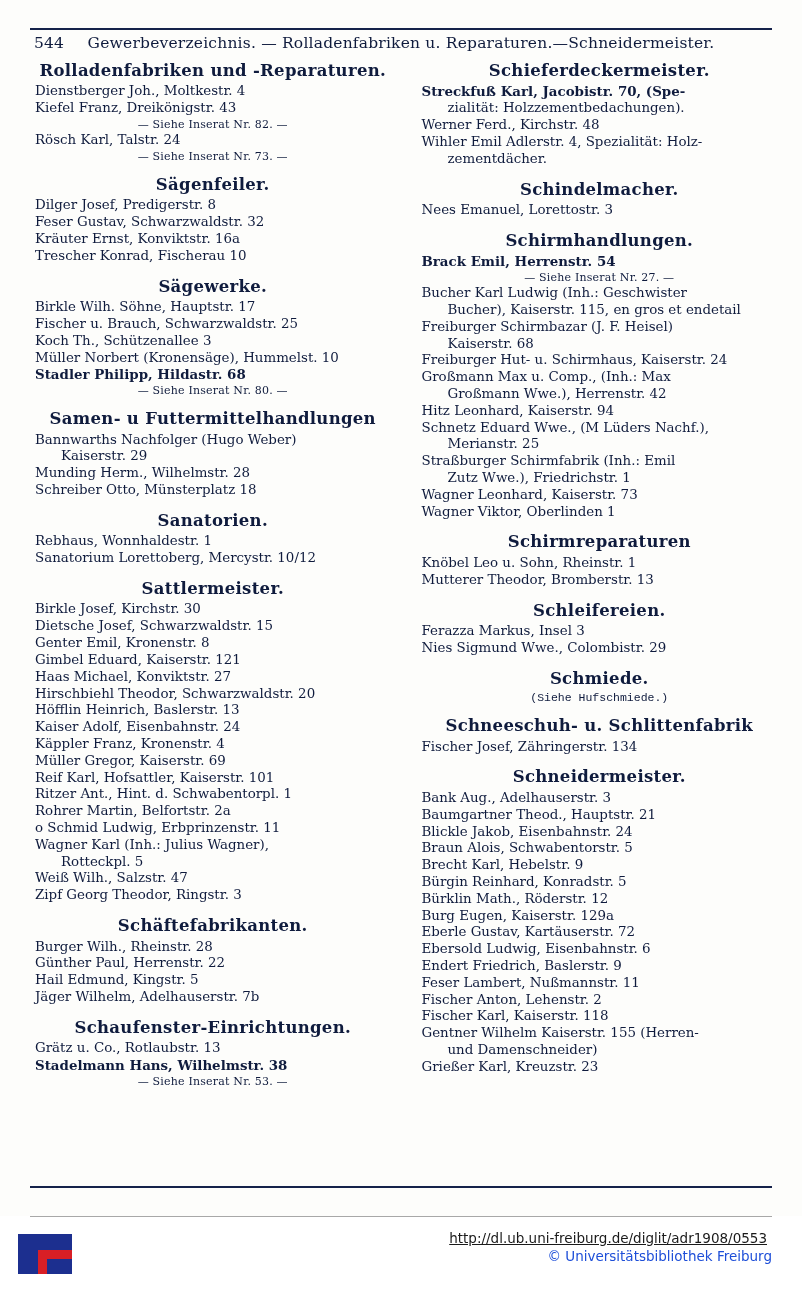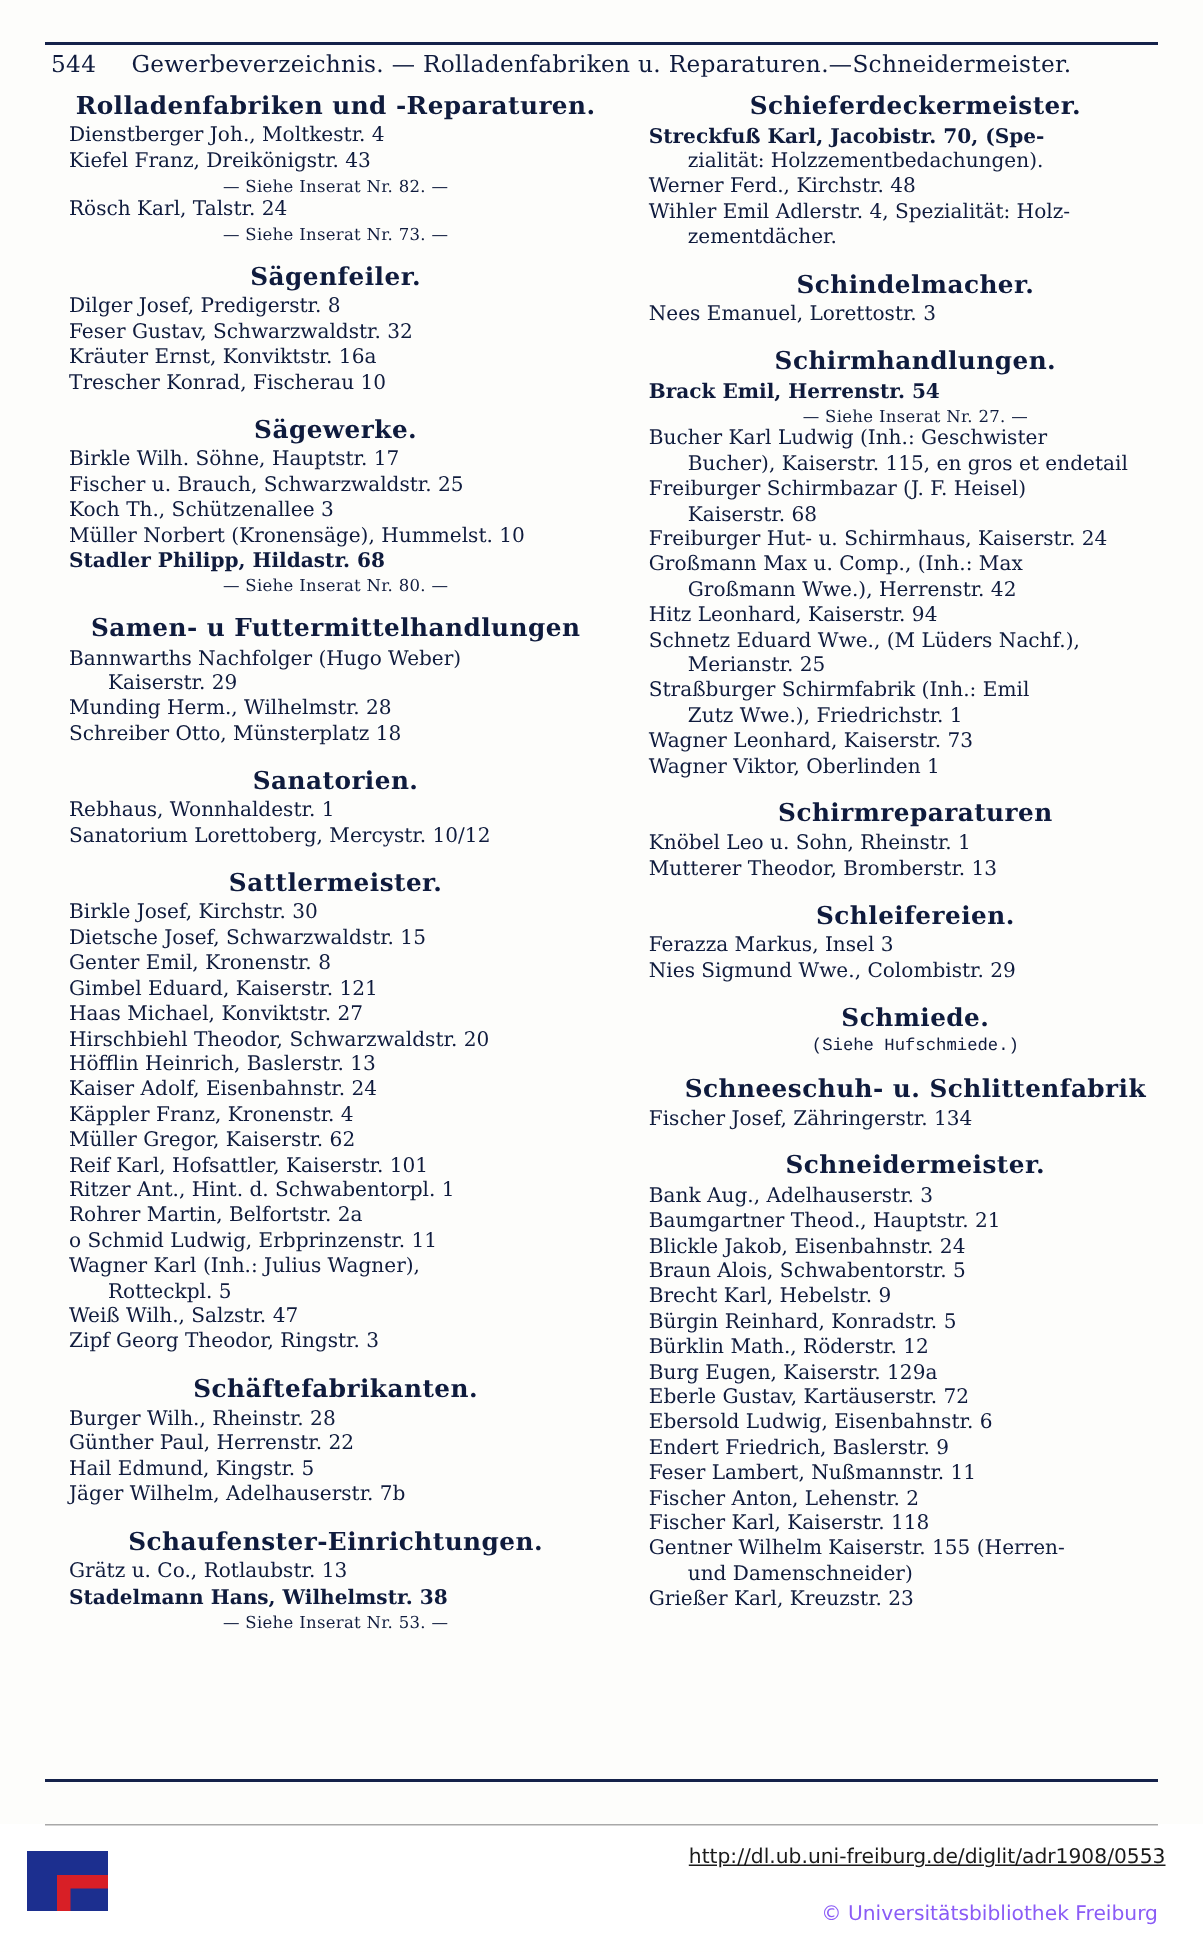--- a/index.html
+++ b/index.html
@@ -52,21 +52,21 @@
   }
   .header .pageno {
     position: absolute;
     left: 4px;
     top: 0;
   }
 
   .cols {
     position: absolute;
     top: 34px;
-    left: 16px;
+    left: 5px;
     width: 742px;
     height: 1118px;
     display: flex;
     gap: 16px;
   }
   .col {
     width: 363px;
     position: relative;
   }
   .col.left { padding-right: 6px; }
@@ -155,34 +155,34 @@
     background: #d81f26;
   }
   .logo .redv {
     position: absolute;
     left: 20px; top: 16px;
     width: 9px; height: 24px;
     background: #d81f26;
   }
   .footer .url {
     position: absolute;
-    right: 25px;
+    right: 35px;
     top: 14px;
     font-family: "DejaVu Sans", sans-serif;
     font-size: 13.5px;
     color: #1a1a1a;
     text-decoration: underline;
   }
   .footer .copyright {
     position: absolute;
     right: 30px;
-    top: 52px;
+    top: 32px;
     font-family: "DejaVu Sans", sans-serif;
     font-size: 13.5px;
-    color: #8b5cf6;
+    color: #1d4ed8;
   }
 </style>
 </head>
 <body>
 
 <div class="page">
 
   <div class="scan">
     <div class="rule top"></div>
 
@@ -233,21 +233,21 @@
           <ul class="entries">
             <li class="">Birkle Josef, Kirchstr. 30</li>
             <li class="">Dietsche Josef, Schwarzwaldstr. 15</li>
             <li class="">Genter Emil, Kronenstr. 8</li>
             <li class="">Gimbel Eduard, Kaiserstr. 121</li>
             <li class="">Haas Michael, Konviktstr. 27</li>
             <li class="">Hirschbiehl Theodor, Schwarzwaldstr. 20</li>
             <li class="">Höfflin Heinrich, Baslerstr. 13</li>
             <li class="">Kaiser Adolf, Eisenbahnstr. 24</li>
             <li class="">Käppler Franz, Kronenstr. 4</li>
-            <li class="">Müller Gregor, Kaiserstr. 62</li>
+            <li class="">Müller Gregor, Kaiserstr. 69</li>
             <li class="">Reif Karl, Hofsattler, Kaiserstr. 101</li>
             <li class="">Ritzer Ant., Hint. d. Schwabentorpl. 1</li>
             <li class="">Rohrer Martin, Belfortstr. 2a</li>
             <li class="">o Schmid Ludwig, Erbprinzenstr. 11</li>
             <li class="">Wagner Karl (Inh.: Julius Wagner),</li>
             <li class="cont">Rotteckpl. 5</li>
             <li class="">Weiß Wilh., Salzstr. 47</li>
             <li class="">Zipf Georg Theodor, Ringstr. 3</li>
           </ul>
           <h2 class="sec">Schäftefabrikanten.</h2>

